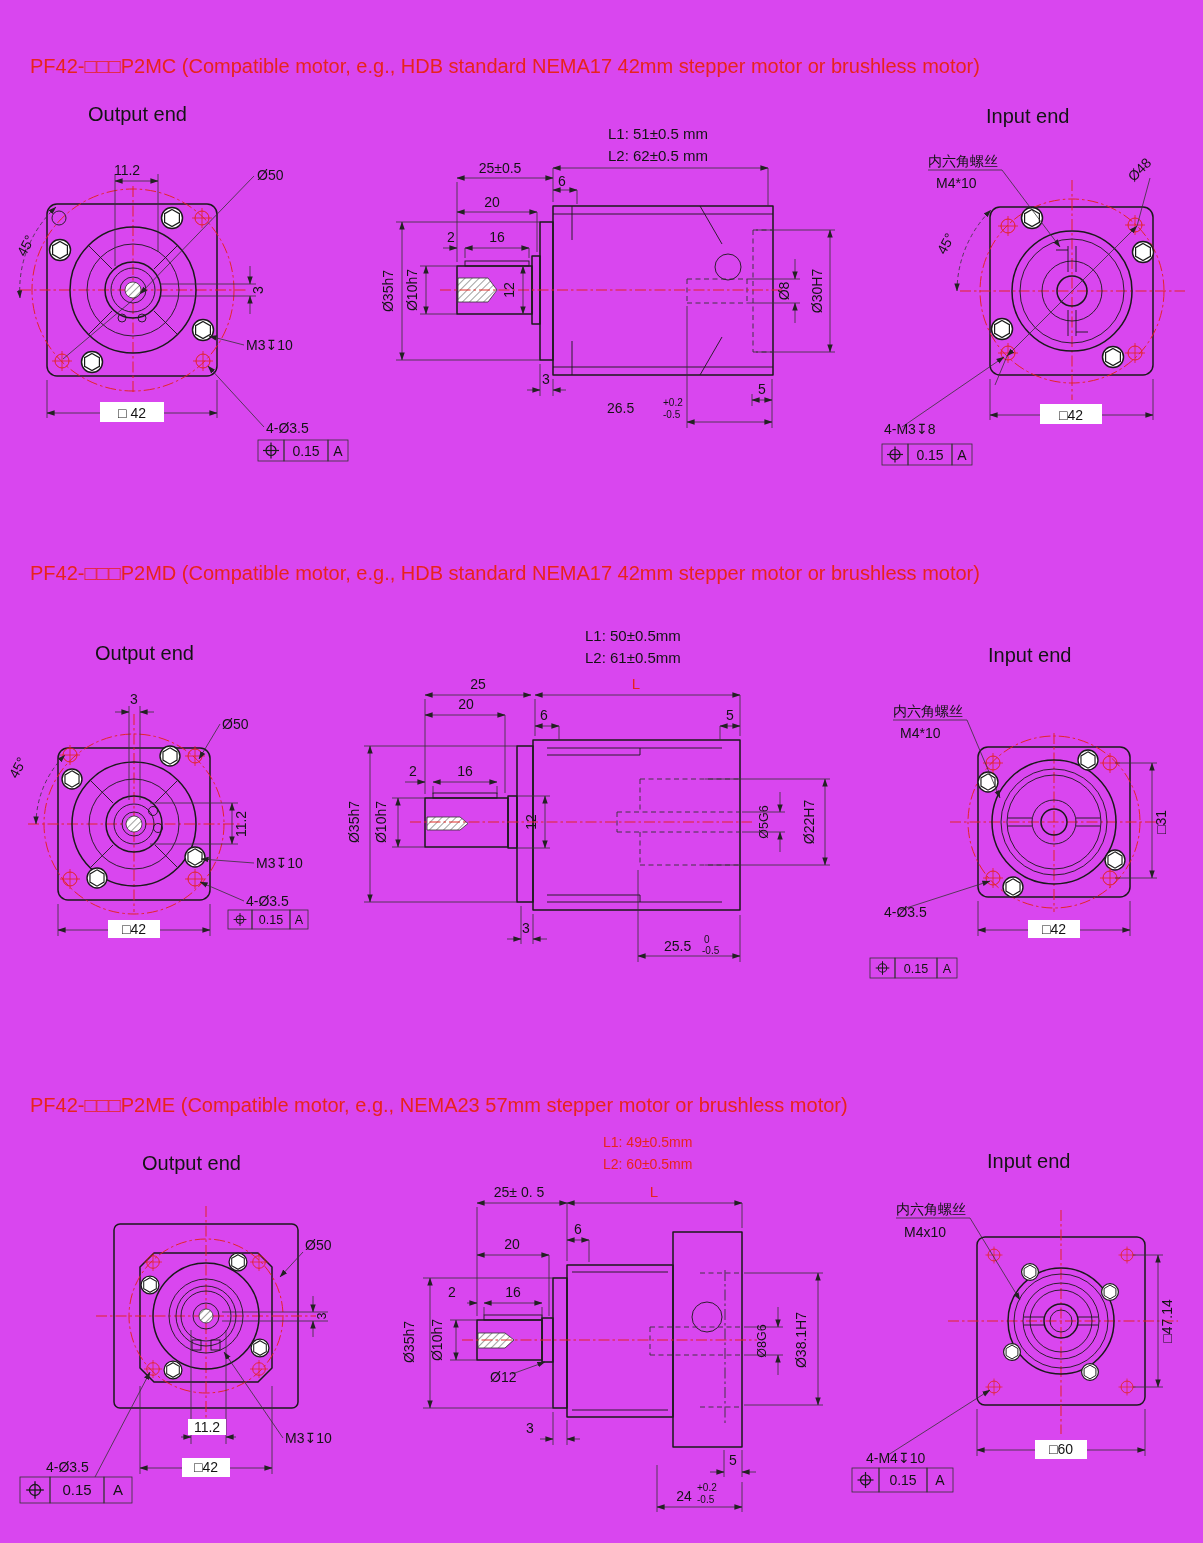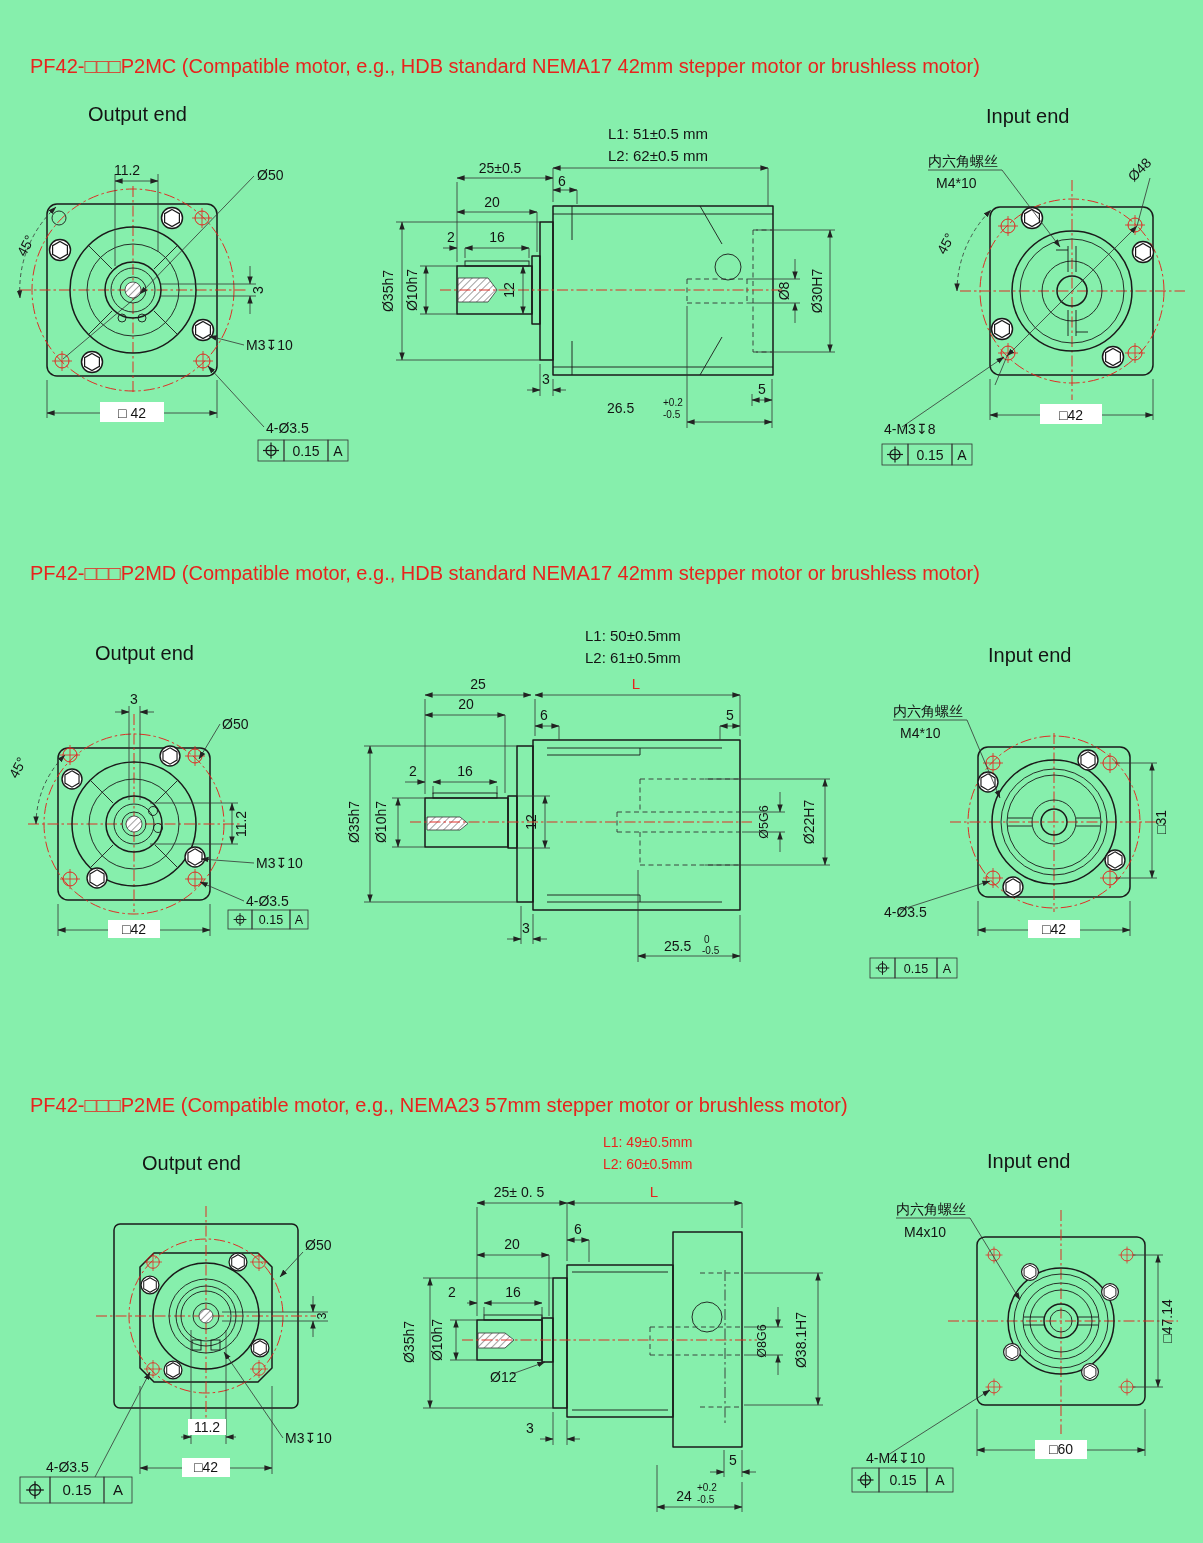--- a/index.html
+++ b/index.html
@@ -1,16 +1,16 @@
 <!DOCTYPE html>
 <html><head>
 <meta charset="utf-8">
 <style>
   html,body{margin:0;padding:0;background:#fff}
-  #stage{position:relative;width:1203px;height:1543px;background:#86efac;overflow:hidden}
+  #stage{position:relative;width:1203px;height:1543px;background:#d946ef;overflow:hidden}
   svg text{font-family:"Liberation Sans","DejaVu Sans",sans-serif;fill:#141414}
   .c  {stroke:#1a1a1a;stroke-width:1.5;fill:none;stroke-linejoin:round}
   .c2 {stroke:#1a1a1a;stroke-width:.9;fill:none}
   .d  {stroke:#333;stroke-width:.8;fill:none}
   .dsh{stroke:#333;stroke-width:.9;fill:none;stroke-dasharray:5 3.5}
   .ddt{stroke:#333;stroke-width:.9;fill:none;stroke-dasharray:11 3 2.5 3}
   .rd {stroke:#e3241e;stroke-width:.95;fill:none;stroke-dasharray:11 3 2.5 3}
   .ttl{font-size:20px;fill:#e8231d}
   .hd {font-size:20px}
   .lbl{font-size:15px}

